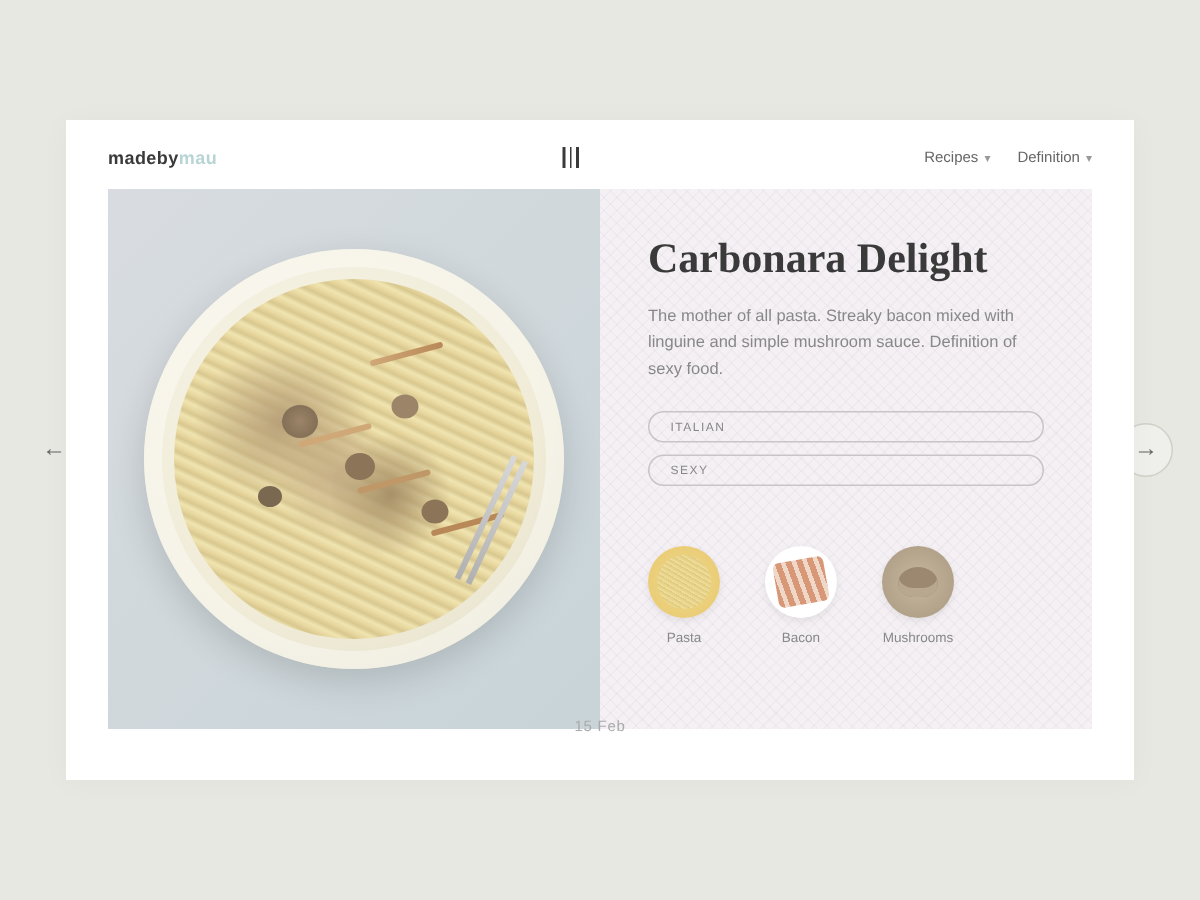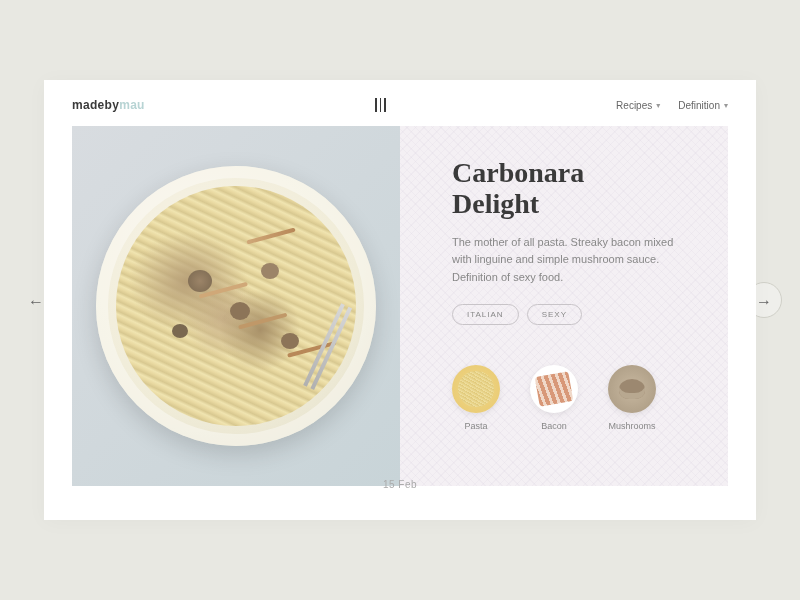--- a/index.html
+++ b/index.html
@@ -132,37 +132,37 @@
   position: absolute;
   left: 8px; top: 0;
   width: 4px; height: 90px;
   background: linear-gradient(180deg, #d8d8d8 0%, #b0b0b0 100%);
 }
 .info-panel {
   width: 50%;
   background: #f4f0f4;
   background-image: repeating-linear-gradient(45deg, rgba(200,190,210,0.12) 0px, rgba(200,190,210,0.12) 1px, transparent 1px, transparent 6px),
                     repeating-linear-gradient(-45deg, rgba(200,190,210,0.12) 0px, rgba(200,190,210,0.12) 1px, transparent 1px, transparent 6px);
-  padding: 32px 52px;
+  padding: 32px 32px;
 }
 .title {
   font-family: Georgia, 'Times New Roman', serif;
   font-size: 28px;
   font-weight: 600;
   color: #3a3a3a;
   line-height: 1.1;
   margin-bottom: 14px;
 }
 .desc {
   font-size: 11px;
   color: #888;
   line-height: 1.6;
   margin-bottom: 18px;
 }
-.tags { display: flex; gap: 8px; margin-bottom: 40px; }
+.tags { display: flex; gap: 8px; margin-bottom: 40px; flex-direction: column; }
 .tag {
   border: 1px solid #c8c4c8;
   padding: 5px 14px;
   border-radius: 14px;
   font-size: 8px;
   letter-spacing: 1px;
   color: #888;
   cursor: pointer;
 }
 .ingredients { display: flex; gap: 30px; }

